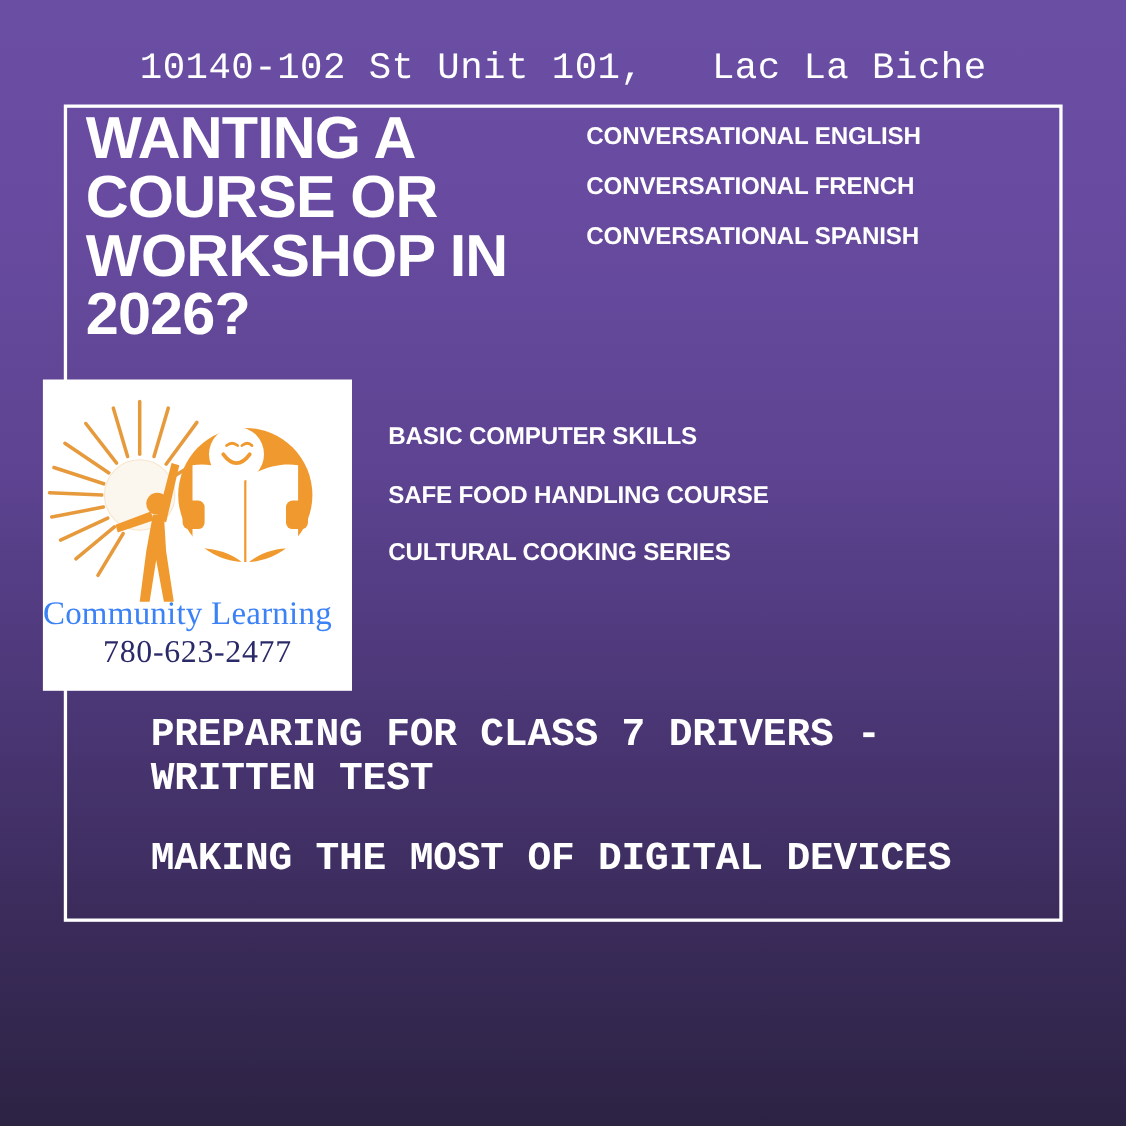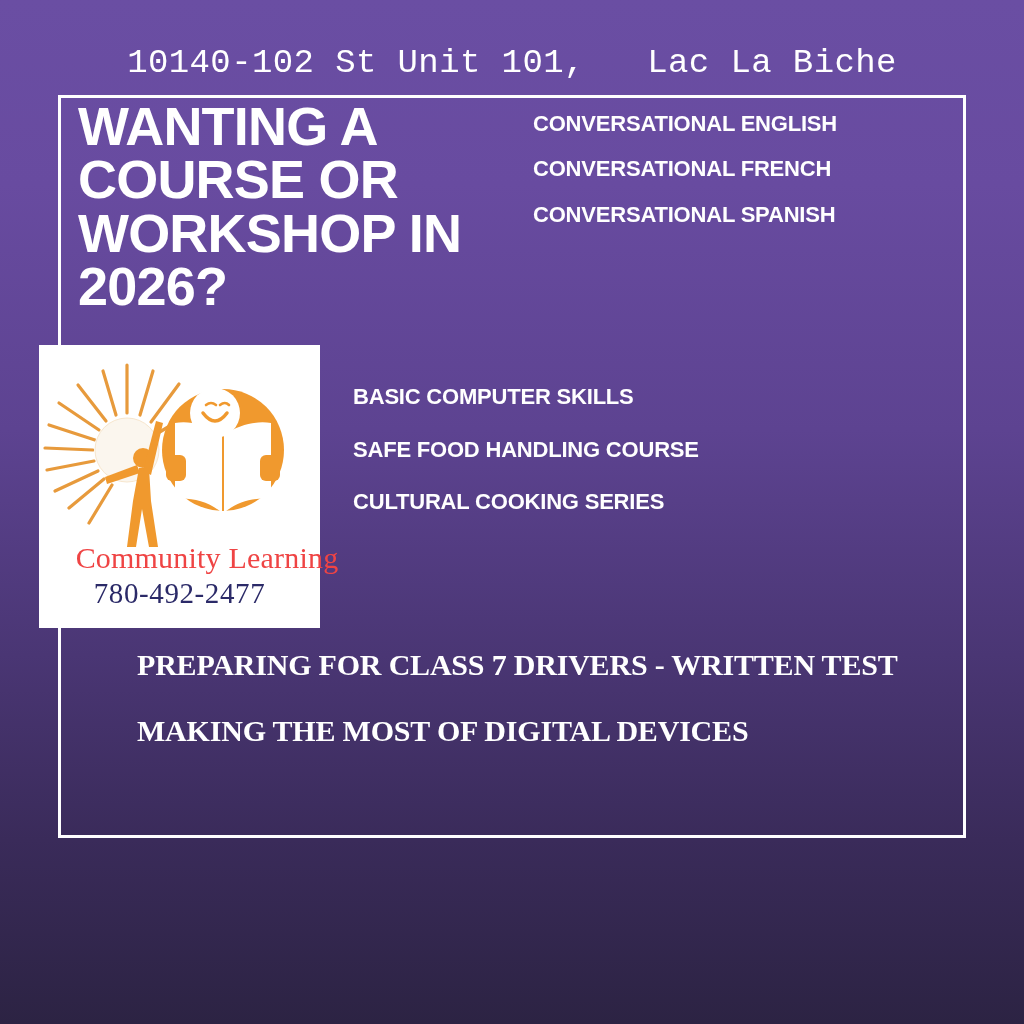--- a/index.html
+++ b/index.html
@@ -107,27 +107,27 @@
 
   
   .low-col {
     position: absolute;
     left: 137px;
     top: 648px;
     width: 800px;
   }
   .low-item {
     color: #ffffff;
-    font-size: 30px;
+    font-size: 36px;
     line-height: 1.12;
     font-weight: 900;
     letter-spacing: -0.2px;
     text-transform: uppercase;
     margin-bottom: 32px;
-    font-family: Liberation Serif, serif;
+    font-family: Liberation Mono, monospace;
   }
   .low-item:last-child { margin-bottom: 17px; }
 
   
   .footer {
     position: absolute;
     left: 60px;
     top: 868px;
     width: 920px;
     color: #f2eef8;
@@ -156,22 +156,21 @@
     left: 0;
     top: 6px;
     width: 281px;
     height: 200px;
   }
   .logo-name {
     position: absolute;
     left: 0;
     top: 196px;
     width: 336px;
-    text-align: center;
-    color: #ef4444;
+    color: #3b82f6;
     font-size: 30px;
     font-family: "Liberation Serif", serif;
     letter-spacing: 0.2px;
   }
   .logo-phone {
     position: absolute;
     left: 0;
     top: 232px;
     width: 281px;
     text-align: center;
@@ -248,17 +247,17 @@
       </g>
 
       <g fill="#f0992e">
         <circle cx="104" cy="107" r="10"></circle>
         <path d="M100 117 L110 117 L112 150 L119 196 L110 196 L103 158 L97 196 L88 196 L94 150 Z"></path>
         <path d="M104 120 L117 70 L124 72 L112 124 Z"></path>
         <path d="M101 122 L68 133 L66 126 L98 114 Z"></path>
       </g>
     </svg>
     <div class="logo-name">Community Learning</div>
-    <div class="logo-phone">780-492-2477</div>
+    <div class="logo-phone">780-623-2477</div>
   </div>
 
 
 </div>
 
 </body></html>

